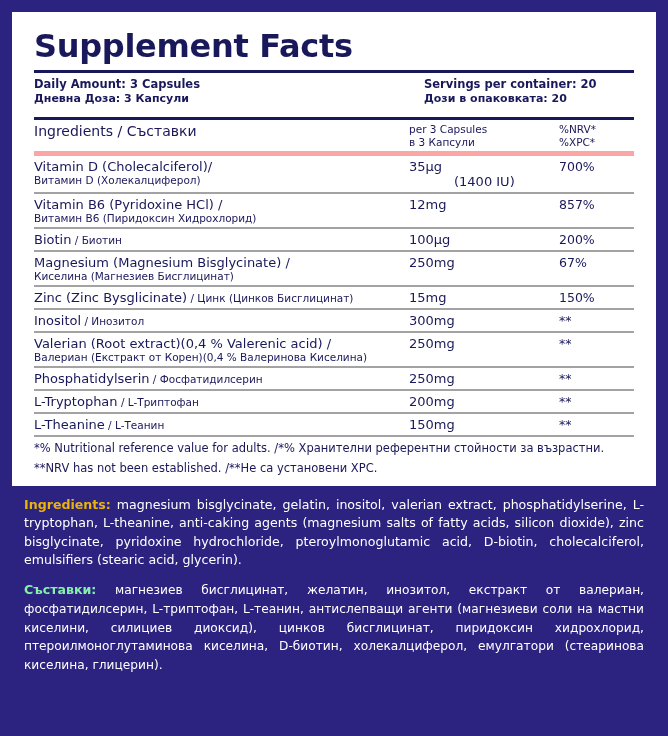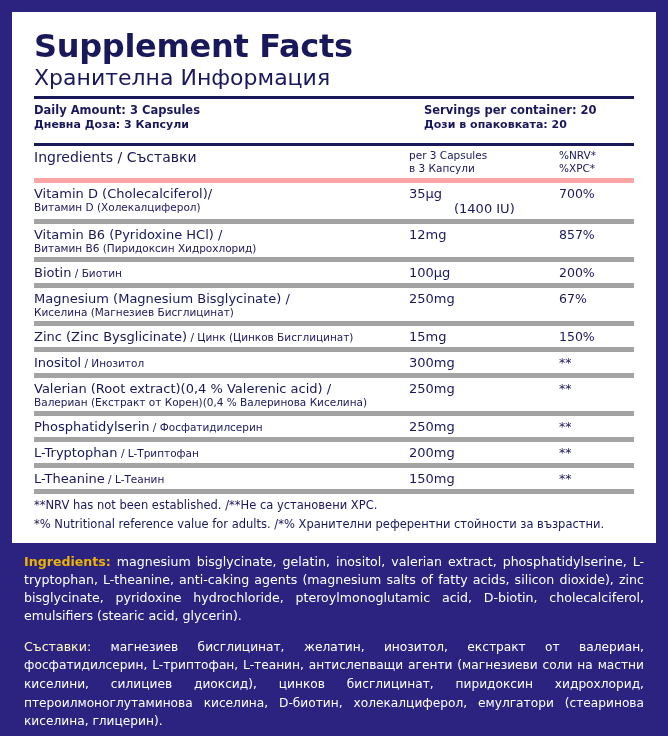--- a/index.html
+++ b/index.html
@@ -73,21 +73,21 @@
   
   table.facts {
     width: 100%;
     border-collapse: collapse;
     font-size: 12.5px;
     color: #19185a;
   }
   table.facts td {
     vertical-align: top;
     padding: 3px 0 3px 0;
-    border-bottom: 5px solid #a3a3a3;
+    border-bottom: 2px solid #a3a3a3;
   }
   table.facts tr.head td {
     border-bottom: 5px solid #fca5a5;
     padding-bottom: 2px;
     font-size: 13px;
   }
   td.c-name { width: 300px; padding-right: 6px; }
   td.c-amt  { width: 120px; }
   td.c-nrv  { width: 60px; text-align: left; }
   .nm-en { font-size: 13px; }
@@ -111,37 +111,36 @@
     line-height: 1.45;
     text-align: justify;
   }
   .ing-block.second { padding-top: 12px; }
   .ing-label {
     color: #eab308;
     font-weight: 700;
     margin-top: 40px;
   }
   .ing-label-bg {
-    color: #fef9c3;
-    font-weight: 400;
+    color: #86efac;
+    font-weight: 700;
   }
   .ing-text-bg {
     font-size: 12.2px;
   }
 </style>
 </head>
 <body>
 
 <div class="page">
 
   <div class="panel">
 
     <div>
       <div class="title-en">Supplement Facts</div>
-      <div class="title-bg">Хранителна Информация</div>
     </div>
 
     <div class="rule-thick"></div>
 
     <div class="serv-block">
       <div class="serv-left">
         <div class="en">Daily Amount:  3 Capsules</div>
         <div class="bg">Дневна Доза:  3 Капсули</div>
       </div>
       <div class="serv-right">
@@ -269,22 +268,22 @@
             <span class="nm-en">L-Theanine</span><span class="nm-bg"> / </span><span class="nm-bg">L-Теанин</span>
           </td>
           <td class="c-amt">
             <span class="amt-en">150mg</span>
           </td>
           <td class="c-nrv">**</td>
         </tr>
       </tbody>
     </table>
 
+    <div class="footnote">*% Nutritional reference value for adults. /*% Хранителни референтни стойности за възрастни.</div>
     <div class="footnote">**NRV has not been established. /**Не са установени XPC.</div>
-    <div class="footnote">*% Nutritional reference value for adults. /*% Хранителни референтни стойности за възрастни.</div>
 
   </div>
 
   <div class="ing-block">
     <span class="ing-label">Ingredients:</span><span> magnesium bisglycinate, gelatin, inositol, valerian extract, phosphatidylserine, L-tryptophan, L-theanine, anti-caking agents (magnesium salts of fatty acids, silicon dioxide), zinc bisglycinate, pyridoxine hydrochloride, pteroylmonoglutamic acid, D-biotin, cholecalciferol, emulsifiers (stearic acid, glycerin).</span>
   </div>
 
   <div class="ing-block second">
     <span class="ing-label-bg">Съставки:</span><span class="ing-text-bg"> магнезиев бисглицинат, желатин, инозитол, екстракт от валериан, фосфатидилсерин, L-триптофан, L-теанин, антислепващи агенти (магнезиеви соли на мастни киселини, силициев диоксид), цинков бисглицинат, пиридоксин хидрохлорид, птероилмоноглутаминова киселина, D-биотин, холекалциферол, емулгатори (стеаринова киселина, глицерин).</span>
   </div>

